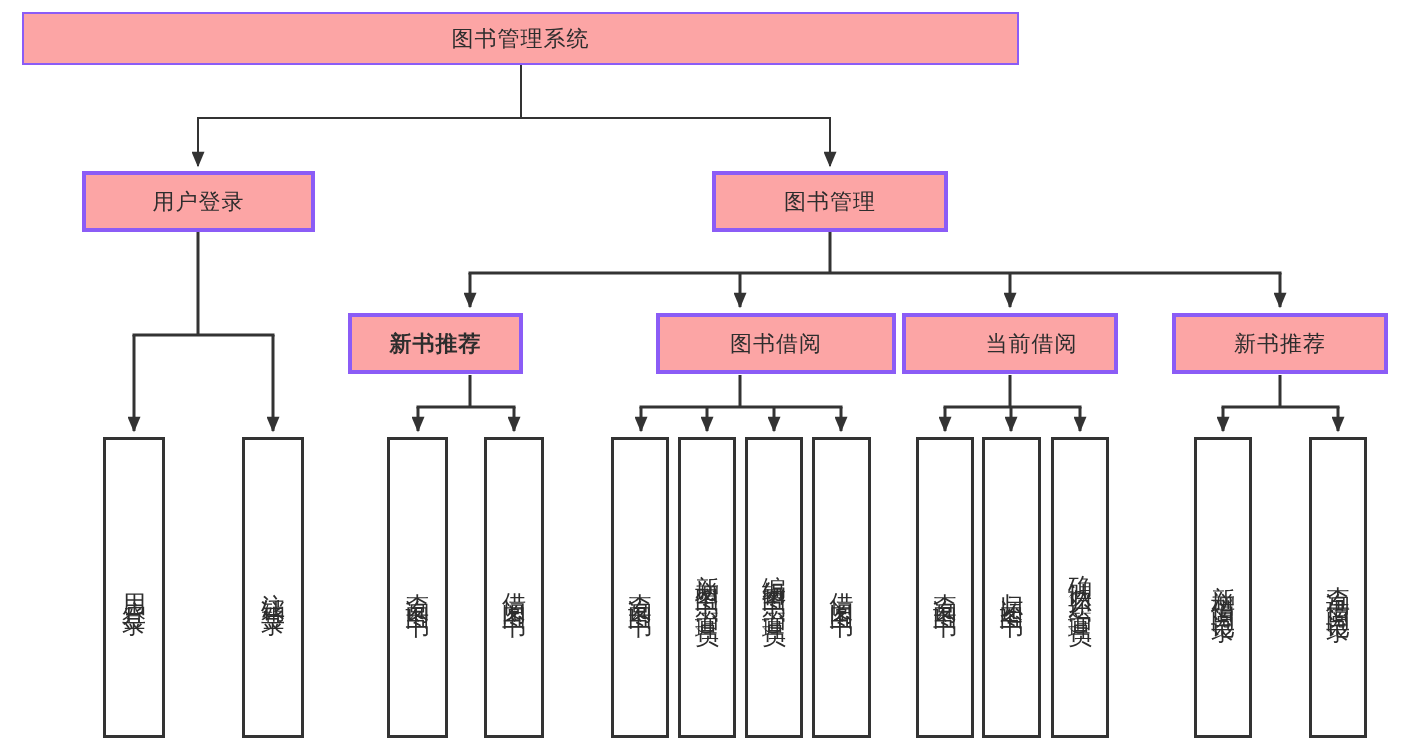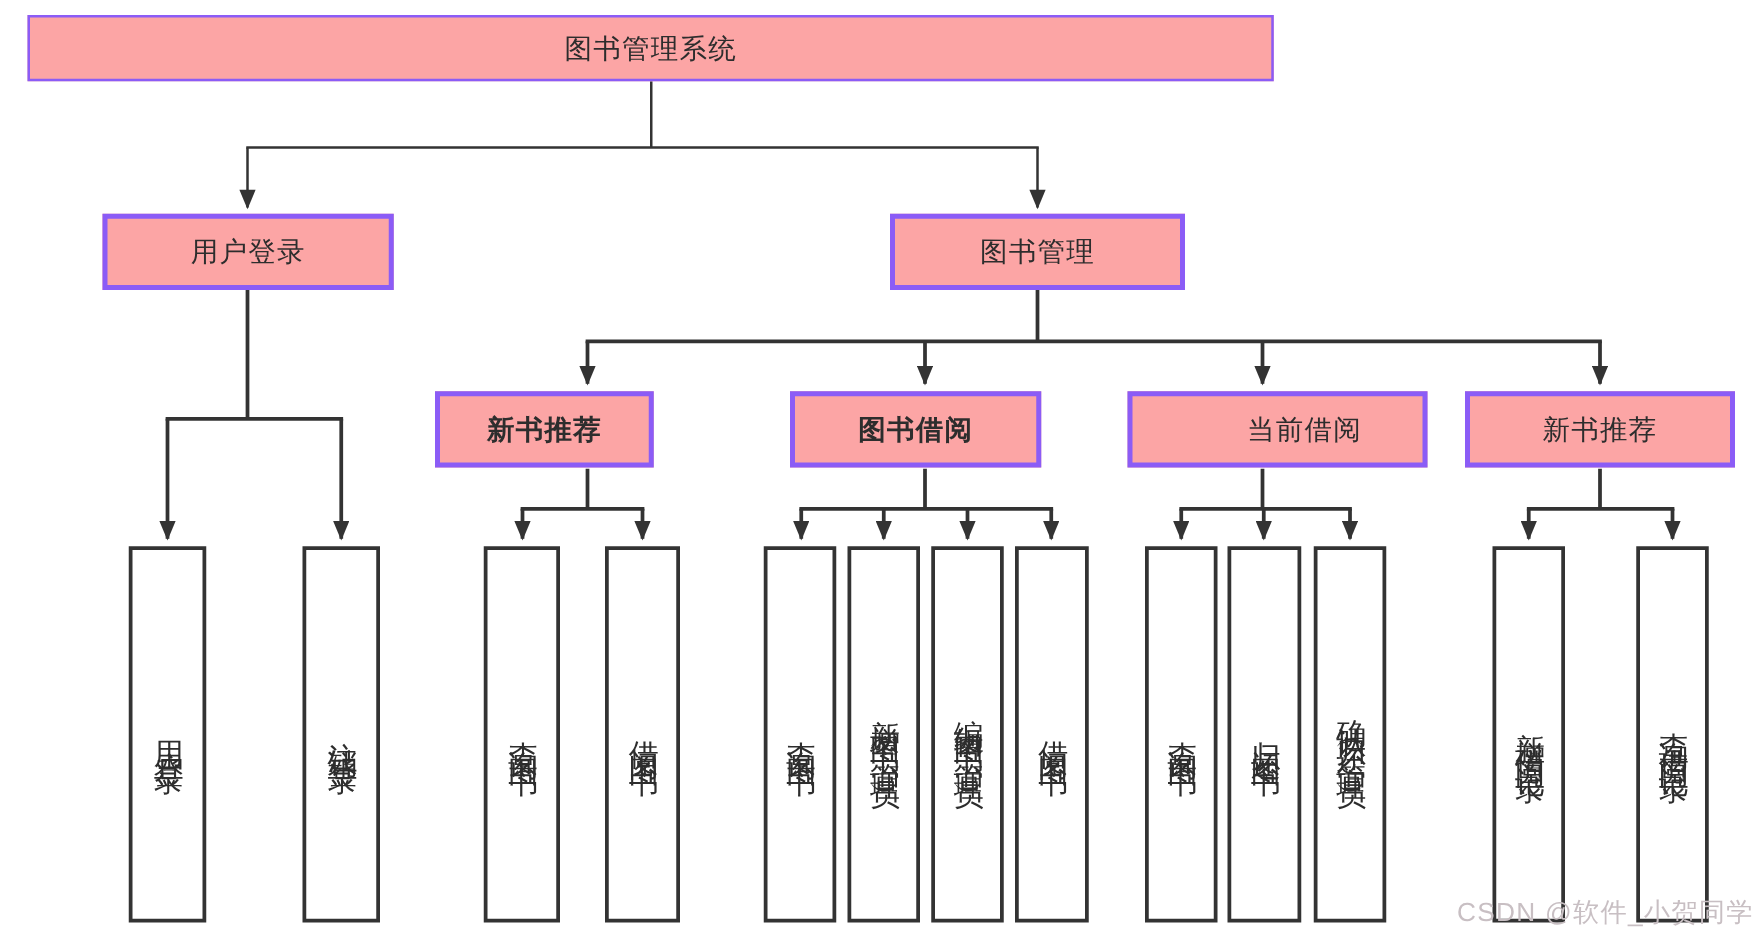--- a/index.html
+++ b/index.html
@@ -118,37 +118,36 @@
       <line x1="1338" y1="407" x2="1338" y2="431" marker-end="url(#arw)"></line>
     </g>
   </svg>
 
   <div class="node root" style="left:22px;top:12px;width:997px;height:53px;">图书管理系统</div>
 
   <div class="node" style="left:82px;top:171px;width:233px;height:61px;">用户登录</div>
   <div class="node" style="left:712px;top:171px;width:236px;height:61px;font-family:Liberation Serif, serif;">图书管理</div>
 
   <div class="node" style="left:348px;top:313px;width:175px;height:61px;font-weight:bold;">新书推荐</div>
-  <div class="node" style="left:632px;top:313px;width:201px;height:61px;font-weight:bold;">图书借阅</div>
-  <div class="node" style="left:902px;top:313px;width:240px;height:61px;padding-left:43px;">当前借阅</div>
+  <div class="node" style="left:656px;top:313px;width:240px;height:61px;">图书借阅</div>
+  <div class="node" style="left:902px;top:313px;width:216px;height:61px;padding-left:43px;">当前借阅</div>
   <div class="node" style="left:1172px;top:313px;width:216px;height:61px;">新书推荐</div>
 
   <div class="vnode" style="left:103px;top:437px;width:62px;height:301px;">用户登录</div>
   <div class="vnode" style="left:242px;top:437px;width:62px;height:301px;">注销登录</div>
 
   <div class="vnode" style="left:387px;top:437px;width:61px;height:301px;">查询图书</div>
   <div class="vnode" style="left:484px;top:437px;width:60px;height:301px;">借阅图书</div>
 
   <div class="vnode" style="left:611px;top:437px;width:58px;height:301px;">查询图书</div>
   <div class="vnode" style="left:678px;top:437px;width:58px;height:301px;">新增图书（管理员）</div>
   <div class="vnode" style="left:745px;top:437px;width:58px;height:301px;">编辑图书（管理员）</div>
   <div class="vnode" style="left:812px;top:437px;width:59px;height:301px;">借阅图书</div>
 
   <div class="vnode" style="left:916px;top:437px;width:58px;height:301px;">查询图书</div>
   <div class="vnode" style="left:982px;top:437px;width:59px;height:301px;">归还图书</div>
   <div class="vnode" style="left:1051px;top:437px;width:58px;height:301px;">确认归还（管理员）</div>
 
   <div class="vnode" style="left:1194px;top:437px;width:58px;height:301px;">新增借阅记录</div>
   <div class="vnode" style="left:1309px;top:437px;width:58px;height:301px;">查询借阅记录</div>
 
-  <div class="watermark">CSDN @软件_小贺同学</div>
 
 </div>
 
 </body></html>

